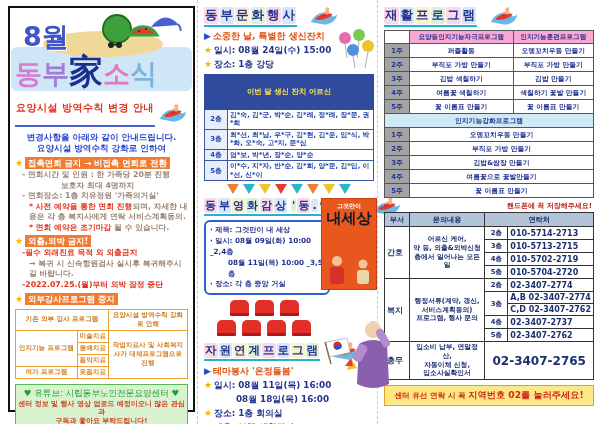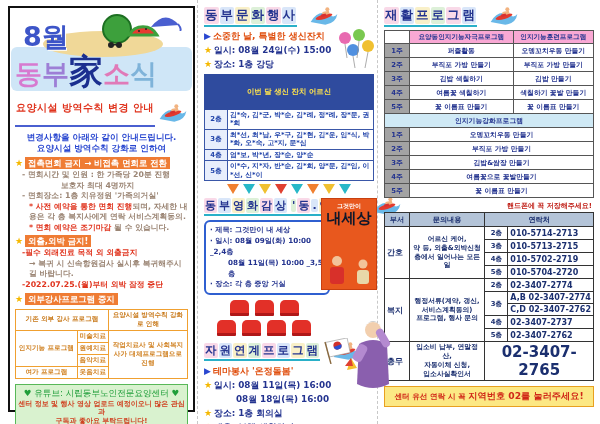--- a/index.html
+++ b/index.html
@@ -70,21 +70,21 @@
   .rtab .wk{width:22px;background:#a3a3a3;}
   .rtab .mid{background:#cfe9f5;}
   .note{color:#c02018;font-weight:bold;font-size:7px;text-align:right;margin:3px 2px 1px 0;}
   .ctab{border-collapse:collapse;width:100%;font-size:6.8px;color:#1b2f6f;}
   .ctab th{background:#b4c4d8;border:1px solid #333;padding:1.5px;font-size:7.2px;}
   .ctab td{border:1px solid #333;padding:1px 2px;}
   .ctab .dept{width:22px;text-align:left;font-weight:bold;font-size:8px;}
   .ctab .desc{width:82px;text-align:center;font-weight:bold;line-height:1.3;}
   .ctab .fl{width:20px;text-align:center;font-weight:bold;}
   .ctab .num{font-weight:bold;font-size:8px;white-space:nowrap;}
-  .ctab .numbig{text-align:center;font-size:15px;font-weight:bold;}
+  .ctab .numbig{text-align:center;font-size:12px;font-weight:bold;}
   .warn{background:#fce884;border:1px solid #e8a020;text-align:center;padding:3px 2px;margin-top:5px;}
   .warn .a{color:#d02818;font-weight:bold;font-size:7.6px;}
   .warn .b{color:#d02818;font-weight:bold;font-size:9.2px;}
   .surfer{display:inline-block;}
   .deco{position:absolute;}
 </style>
 </head>
 <body>
 
 <div class="sheet">

